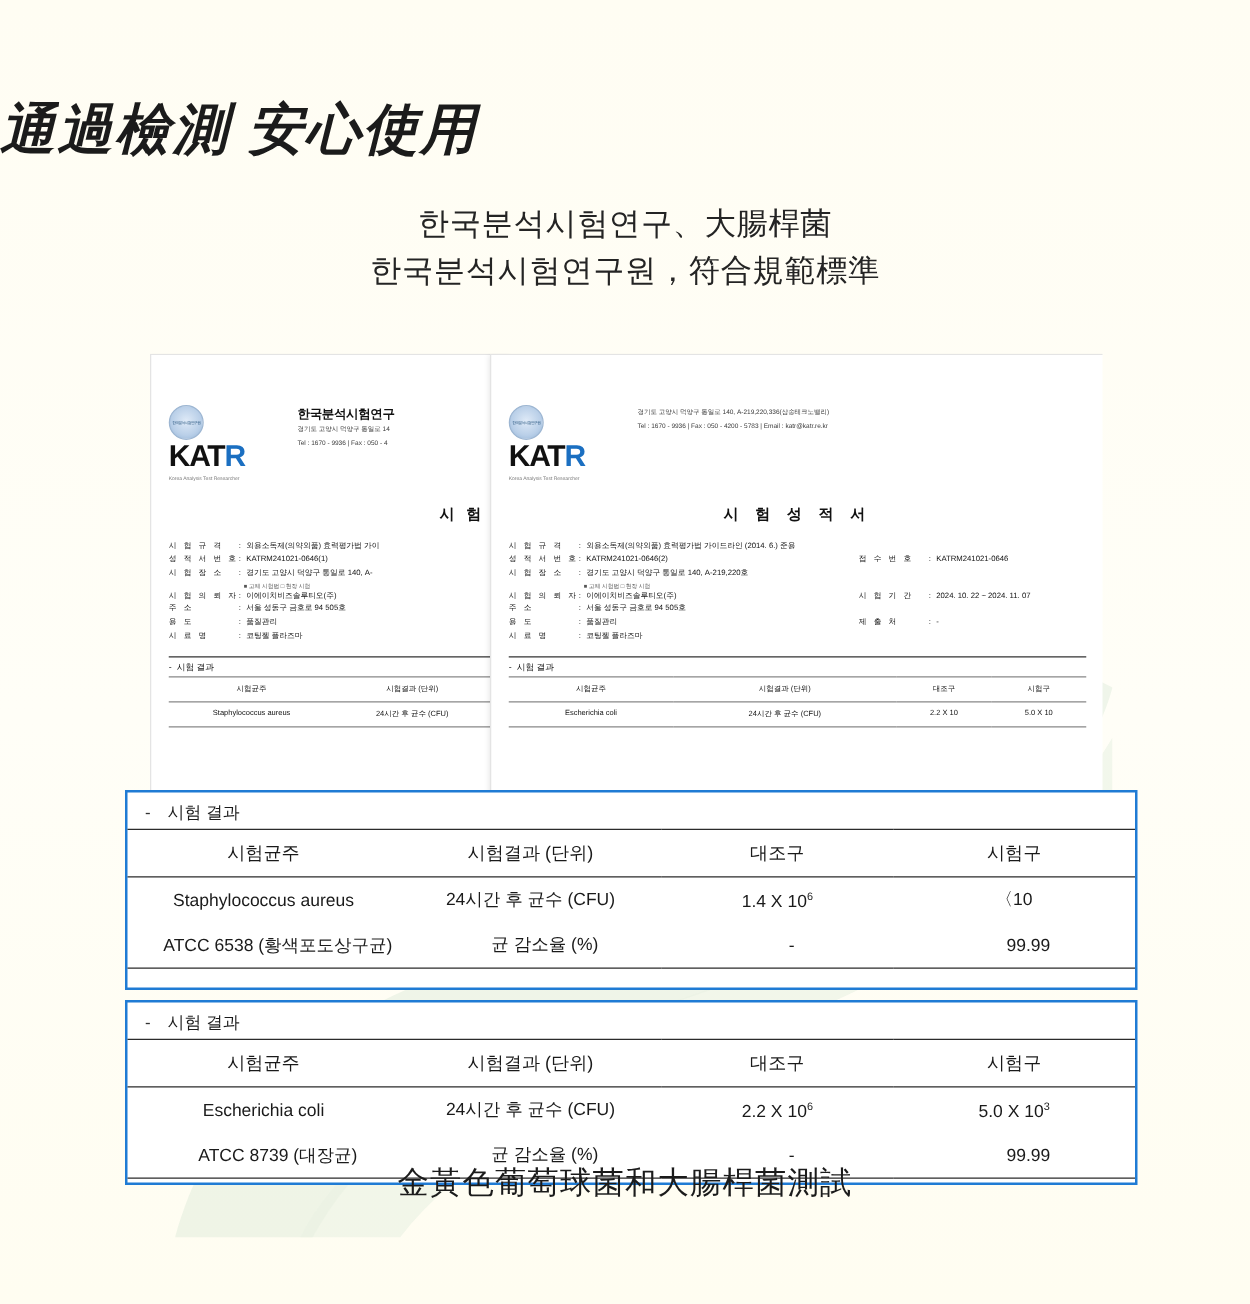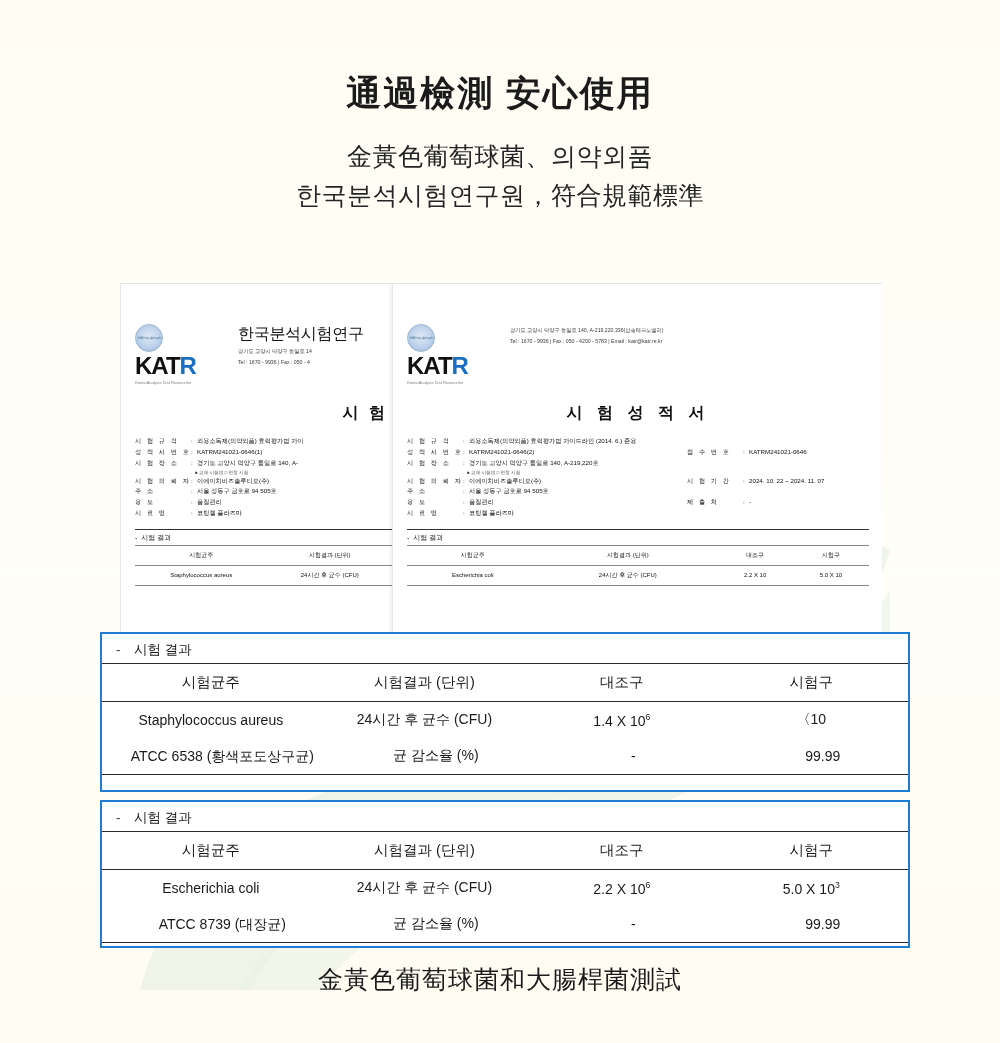--- a/index.html
+++ b/index.html
@@ -16,27 +16,28 @@
     position: relative;
   }
   .page {
     position: absolute;
     inset: 0;
     background: linear-gradient(180deg,#fffdf3 0%,#fffef7 55%,#fffdf1 100%);
   }
 
   
   .headline {
-    text-align: center;
-    font-size: 35px;
+    text-align: left;
+    font-size: 44px;
     font-weight: bold;
     letter-spacing: 2px;
     color: #1b1b1b;
     padding-top: 50px;
     line-height: 1.15;
+    font-style: italic;
   }
   .subhead {
     text-align: center;
     font-size: 25px;
     color: #242424;
     line-height: 1.55;
     margin-top: 22px;
     letter-spacing: 0.5px;
   }
 
@@ -74,26 +75,26 @@
     font-size: 3px; color: #23527c; text-align: center; line-height: 26px;
     letter-spacing: -0.5px;
   }
   .katr-word {
     font-size: 24px; font-weight: bold; letter-spacing: -1px; color: #111;
     line-height: 1;
   }
   .katr-word .r { color: #1b6fc1; }
   .katr-sub { font-size: 4px; color: #7b7b7b; letter-spacing: 0px; margin-top: 2px;}
   .katr-head-text { flex: 1 1 auto; }
-  .katr-title { font-size: 16px; font-weight: normal; letter-spacing: -0.3px; }
+  .katr-title { font-size: 10px; font-weight: bold; letter-spacing: -0.3px; }
   .katr-addr { font-size: 5.2px; color: #3a3a3a; line-height: 1.5; margin-top: 3px; }
 
   .cert-doc-title {
     text-align: center;
-    font-size: 16px;
+    font-size: 12px;
     font-weight: bold;
     letter-spacing: 5px;
     margin: 18px 0 12px 0;
   }
   .cert-doc-title.clipped { text-align: right; padding-right: 4px; letter-spacing: 3px;}
 
   .kv { display: flex; font-size: 6.2px; line-height: 1.75; }
   .kv .k { width: 56px; flex: 0 0 56px; letter-spacing: 2px; }
   .kv .sep { width: 6px; flex: 0 0 6px; }
   .kv .v { flex: 1 1 auto; }
@@ -163,36 +164,36 @@
   .col-result { width: 26%; }
   .col-ctrl   { width: 23%; }
   .col-test   { width: 24%; }
   .italic { }
   .strain-cell { line-height: 1.05; }
   sup { font-size: 0.62em; vertical-align: super; }
 
   .caption {
     position: absolute;
     left: 0; right: 0;
-    top: 963px;
+    top: 929px;
     text-align: center;
     font-size: 25px;
     letter-spacing: 1px;
     color: #1b1b1b;
   }
 </style>
 </head>
 <body>
 
 <div class="page">
 
   <h1 class="headline">通過檢測 安心使用</h1>
 
   <div class="subhead">
-    <div>金黃色葡萄球菌、의약외품</div>
+    <div>한국분석시험연구、大腸桿菌</div>
     <div>한국분석시험연구원，符合規範標準</div>
   </div>
 
   <svg class="swoosh" viewBox="0 0 760 470" preserveAspectRatio="none">
     <path d="M700,0 C640,120 460,180 250,250 C120,295 40,360 10,470 L120,470 C170,380 260,330 400,285 C600,220 730,140 760,30 Z" fill="#cfe3cf" opacity="0.6"></path>
     <path d="M760,70 C690,190 520,240 330,310 C210,355 140,410 110,470 L190,470 C240,405 320,365 430,325 C600,262 720,190 760,120 Z" fill="#dcead8" opacity="0.7"></path>
   </svg>
 
   <div class="cert-wrap">
 

